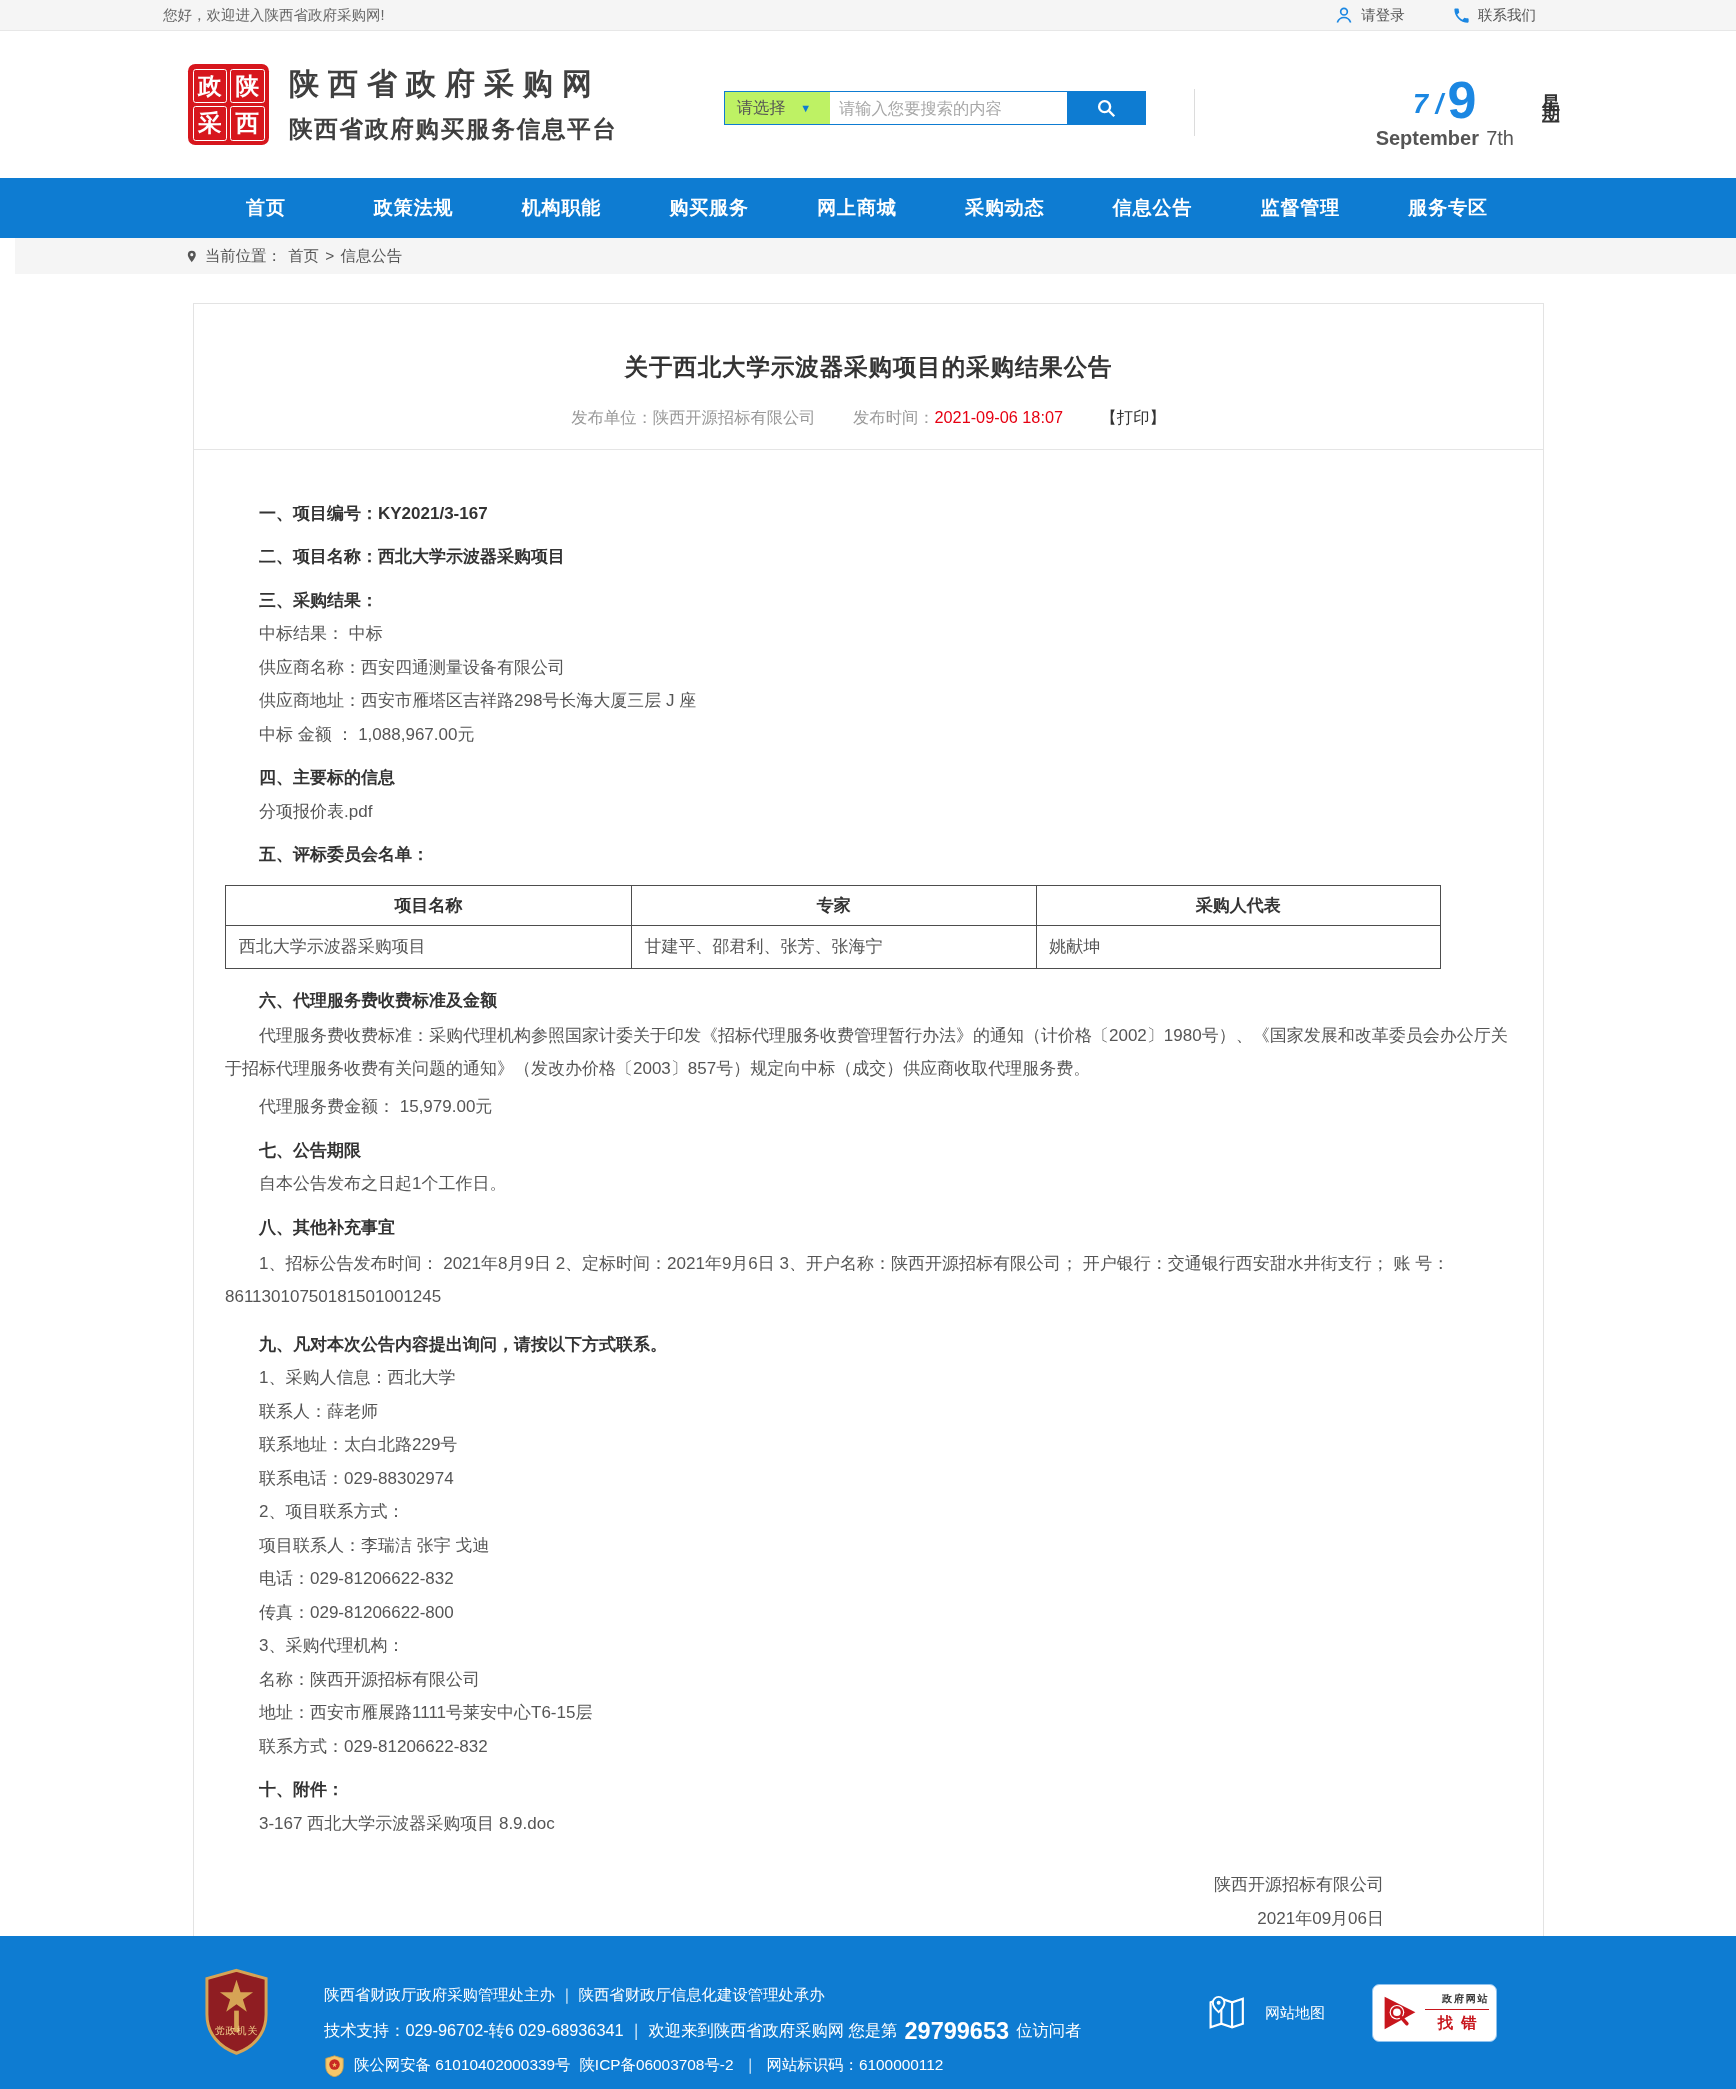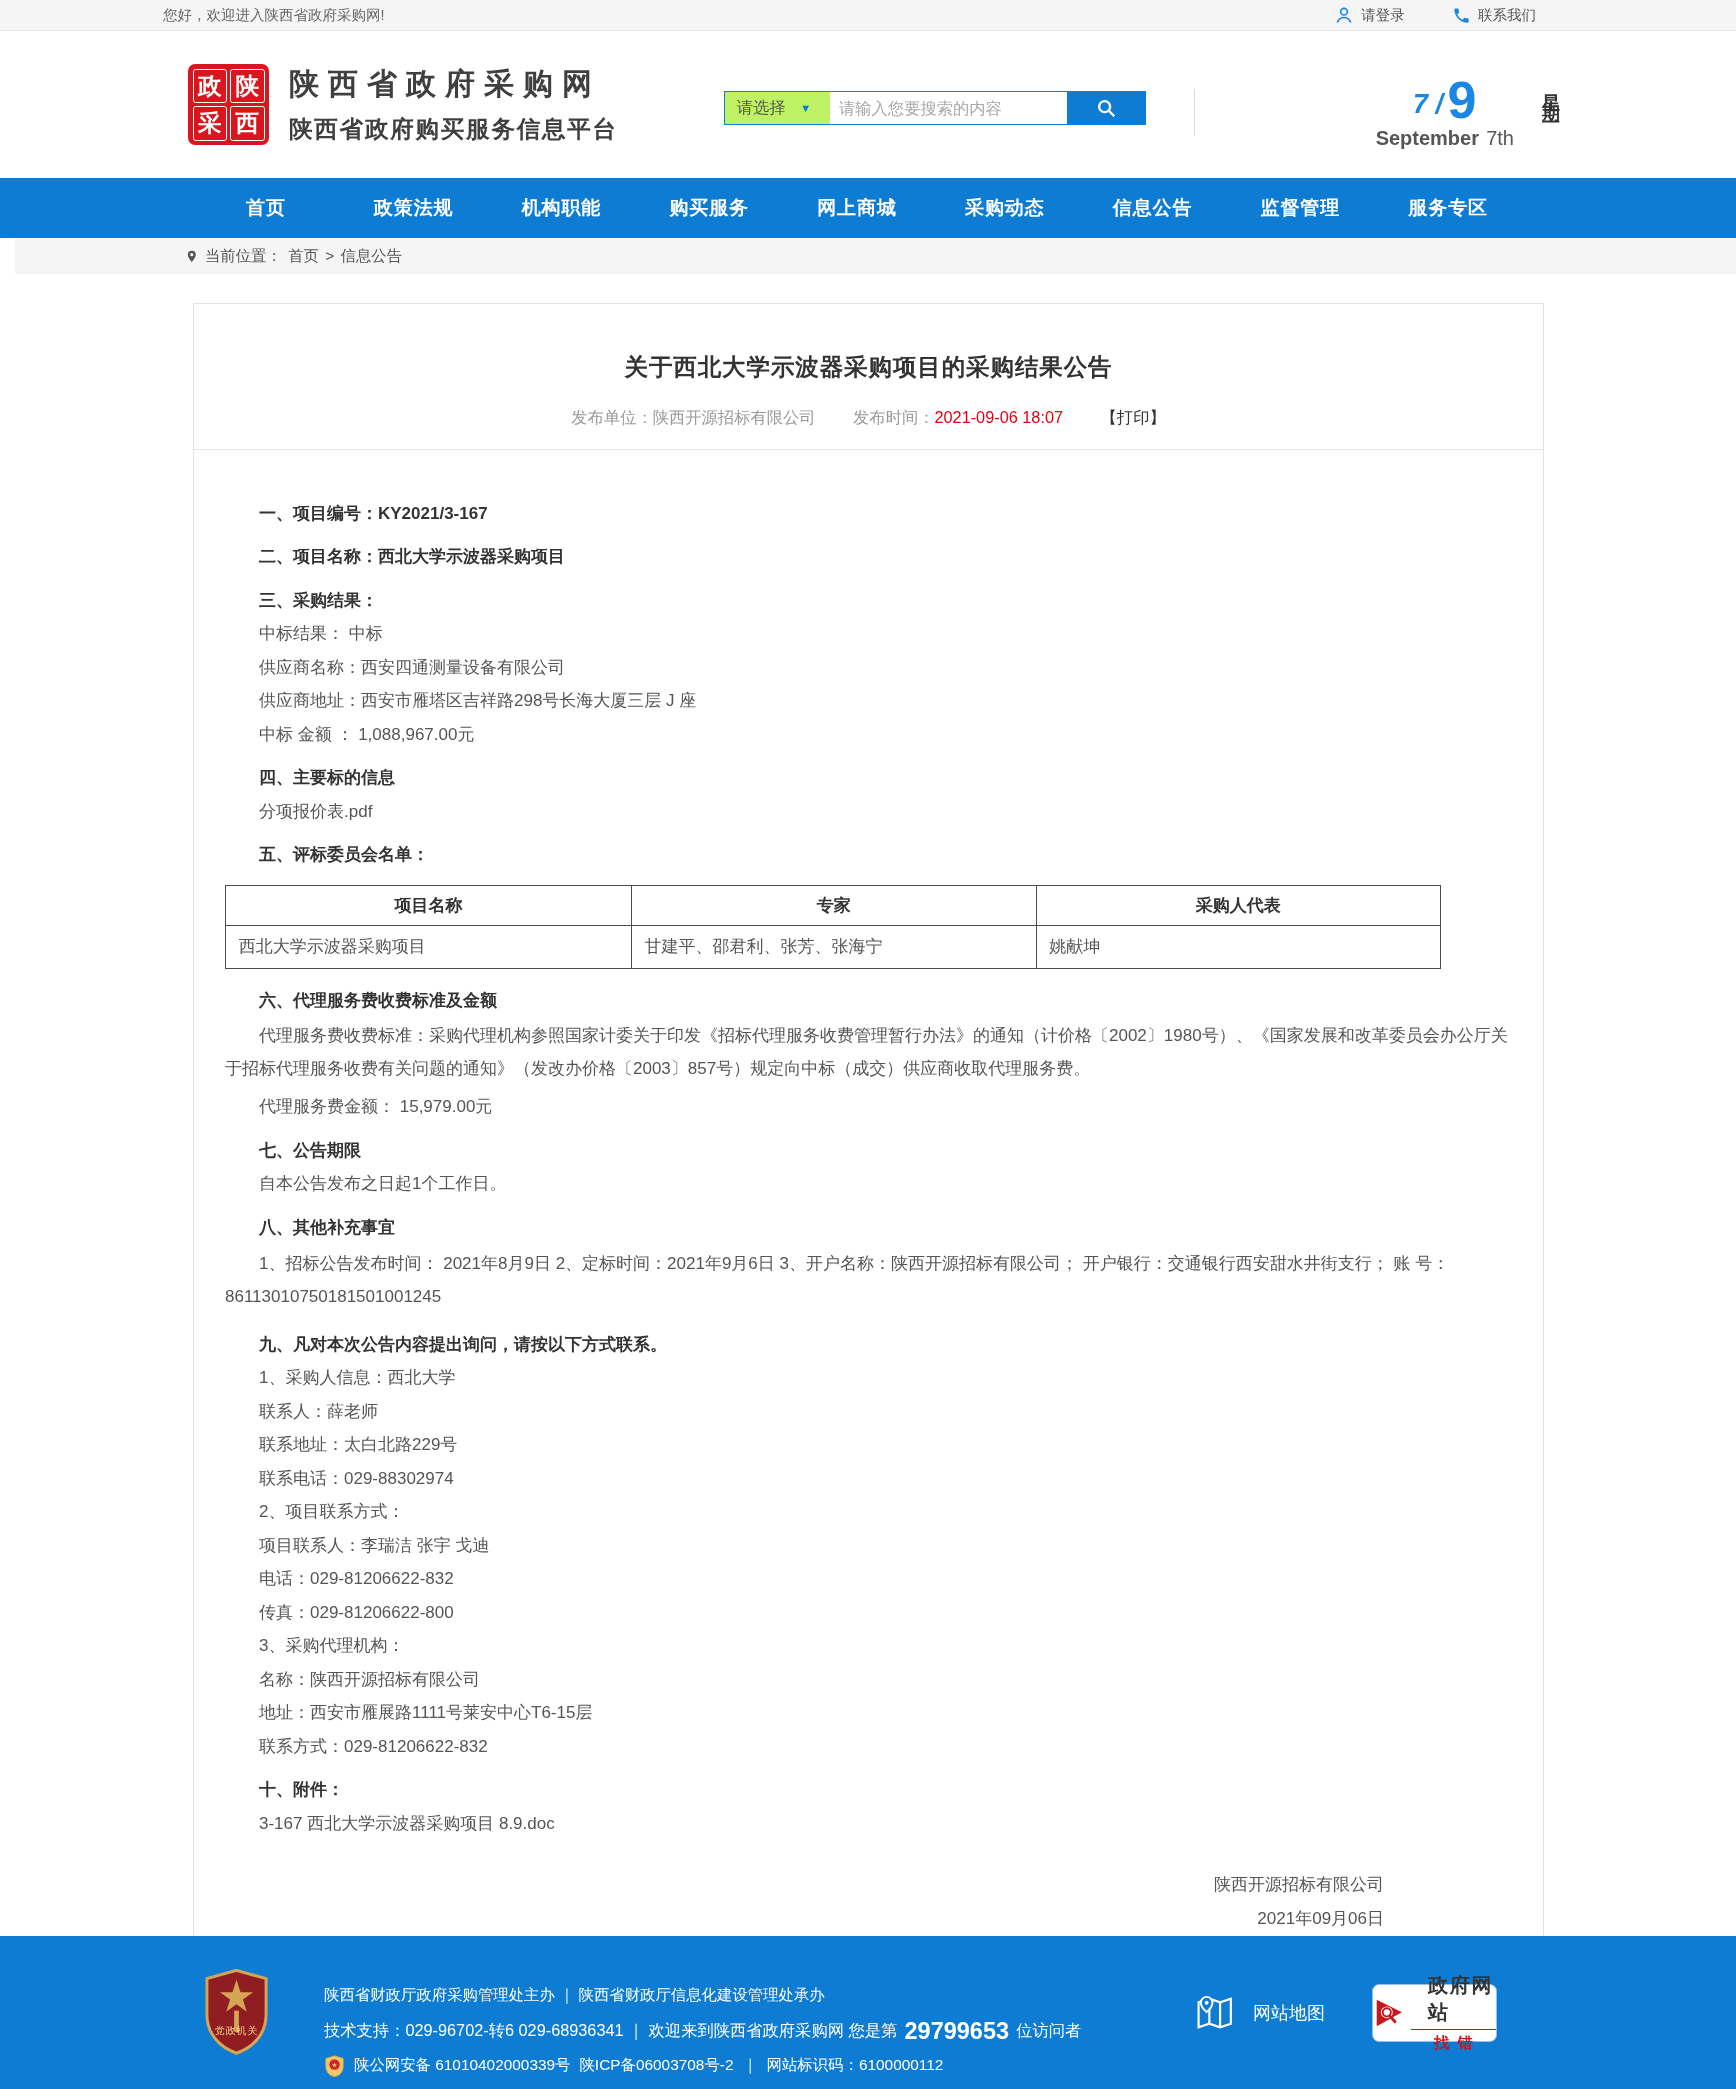--- a/index.html
+++ b/index.html
@@ -99,28 +99,28 @@
     position:absolute; left:0; bottom:20px; width:71px; text-align:center;
     font-size:10px; color:#f3d28c; letter-spacing:0.9px;
   }
   .f-text { margin-left:52px;margin-top:36px; }
   .f-line1 { font-size:15.4px; }
   .f-line2 { font-size:16.3px; margin-top:11.8px; display:flex; align-items:center; gap:7.2px; }
   .f-visitors { font-size:23.5px; font-weight:bold; }
   .f-line3 { font-size:15.4px; margin-top:10px; display:flex; align-items:center; gap:9px; }
   .f-link { cursor:pointer; }
   .f-right { margin-left:auto; display:flex; align-items:center; }
-  .sitemap { display:flex; align-items:center; gap:15px; font-size:18px; cursor:pointer; }
+  .sitemap { display:flex; align-items:center; gap:15px; font-size:15px; cursor:pointer; }
   .zc-badge {
     margin-left:47px; width:125px; height:58px; background:#fff; border:1.8px solid #8fc2ee;
     border-radius:7.2px; display:flex; align-items:center; justify-content:center; gap:5.4px;
     cursor:pointer; box-shadow:0 0 0 1.8px #fff inset;
   }
   .zc-text { display:flex; flex-direction:column; align-items:center; }
-  .zc-top { font-size:20px; font-weight:bold; color:#333; letter-spacing:1.8px; border-bottom:1.8px solid #c8161d; padding-bottom:2.7px;padding-left:17px; }
+  .zc-top { font-size:10px; font-weight:bold; color:#333; letter-spacing:1.8px; border-bottom:1.8px solid #c8161d; padding-bottom:2.7px;padding-left:17px; }
   .zc-bottom { font-size:15.4px; font-weight:bold; color:#c8161d; letter-spacing:8.1px; margin-top:2.7px; text-indent:8.1px; }
 </style>
 </head>
 <body>
 
 <div class="topbar">
   <span>您好，欢迎进入陕西省政府采购网!</span>
   <div class="topbar-right">
     <span class="tb-item">
       <svg width="20" height="20" viewBox="0 0 24 24" fill="none" stroke="#1b87e2" stroke-width="2">

